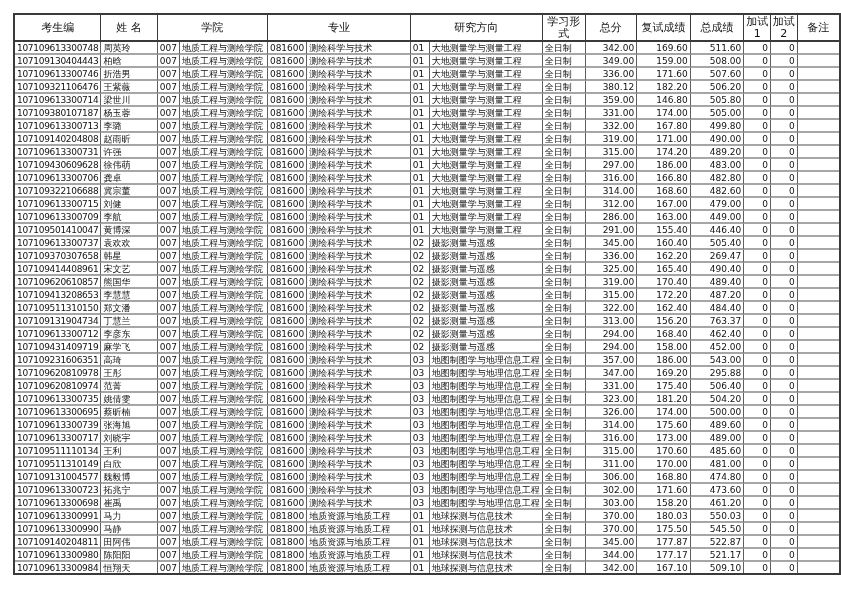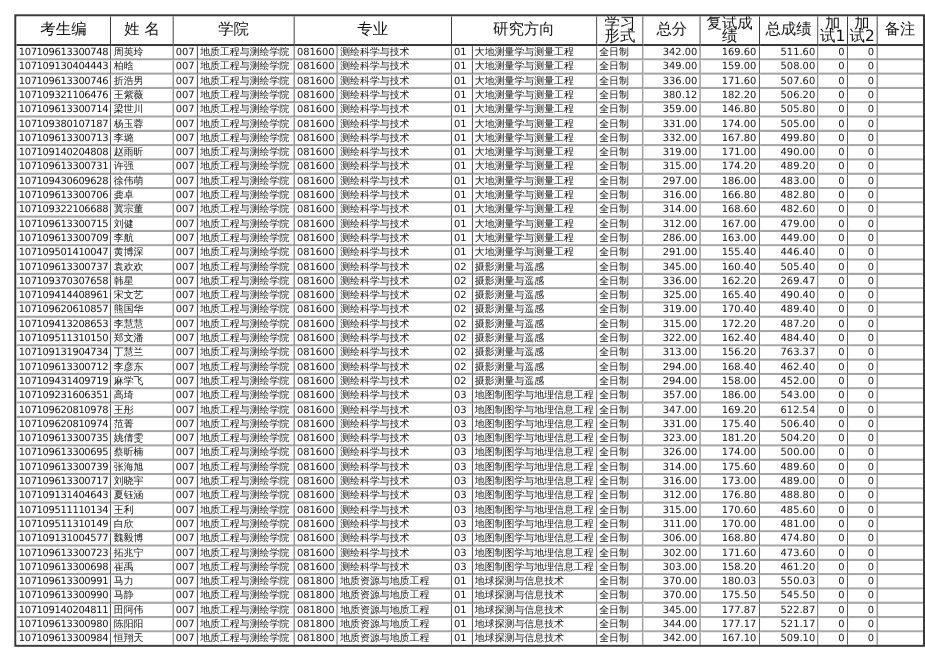--- a/index.html
+++ b/index.html
@@ -18,21 +18,21 @@
   }
   table.score-table {
     border-collapse: separate;
     border-spacing: 0;
     table-layout: fixed;
     margin: 13px 0 0 13px;
     background: #ffffff;
     border: 2px solid #3a3a3a;
   }
   table.score-table th {
-    font-size: 14px;
+    font-size: 11px;
     font-weight: normal;
     text-align: center;
     vertical-align: middle;
     padding: 1px 1px;
     line-height: 11.5px;
     border-right: 1px solid #3a3a3a;
     border-bottom: 2px solid #3a3a3a;
     overflow: hidden;
     white-space: normal;
     background: #ffffff;
@@ -527,21 +527,21 @@
           <td class="c1">王彤</td>
           <td class="c2">007</td>
           <td class="c3">地质工程与测绘学院</td>
           <td class="c4">081600</td>
           <td class="c5">测绘科学与技术</td>
           <td class="c6">03</td>
           <td class="c7">地图制图学与地理信息工程</td>
           <td class="c8">全日制</td>
           <td class="c9">347.00</td>
           <td class="c10">169.20</td>
-          <td class="c11">612.54</td>
+          <td class="c11">295.88</td>
           <td class="c12">0</td>
           <td class="c13">0</td>
           <td class="c14"></td>
         </tr>
         <tr>
           <td class="c0">107109620810974</td>
           <td class="c1">范菁</td>
           <td class="c2">007</td>
           <td class="c3">地质工程与测绘学院</td>
           <td class="c4">081600</td>
@@ -613,37 +613,20 @@
           <td class="c2">007</td>
           <td class="c3">地质工程与测绘学院</td>
           <td class="c4">081600</td>
           <td class="c5">测绘科学与技术</td>
           <td class="c6">03</td>
           <td class="c7">地图制图学与地理信息工程</td>
           <td class="c8">全日制</td>
           <td class="c9">316.00</td>
           <td class="c10">173.00</td>
           <td class="c11">489.00</td>
-          <td class="c12">0</td>
-          <td class="c13">0</td>
-          <td class="c14"></td>
-        </tr>
-        <tr>
-          <td class="c0">107109131404643</td>
-          <td class="c1">夏钰涵</td>
-          <td class="c2">007</td>
-          <td class="c3">地质工程与测绘学院</td>
-          <td class="c4">081600</td>
-          <td class="c5">测绘科学与技术</td>
-          <td class="c6">03</td>
-          <td class="c7">地图制图学与地理信息工程</td>
-          <td class="c8">全日制</td>
-          <td class="c9">312.00</td>
-          <td class="c10">176.80</td>
-          <td class="c11">488.80</td>
           <td class="c12">0</td>
           <td class="c13">0</td>
           <td class="c14"></td>
         </tr>
         <tr>
           <td class="c0">107109511110134</td>
           <td class="c1">王利</td>
           <td class="c2">007</td>
           <td class="c3">地质工程与测绘学院</td>
           <td class="c4">081600</td>

